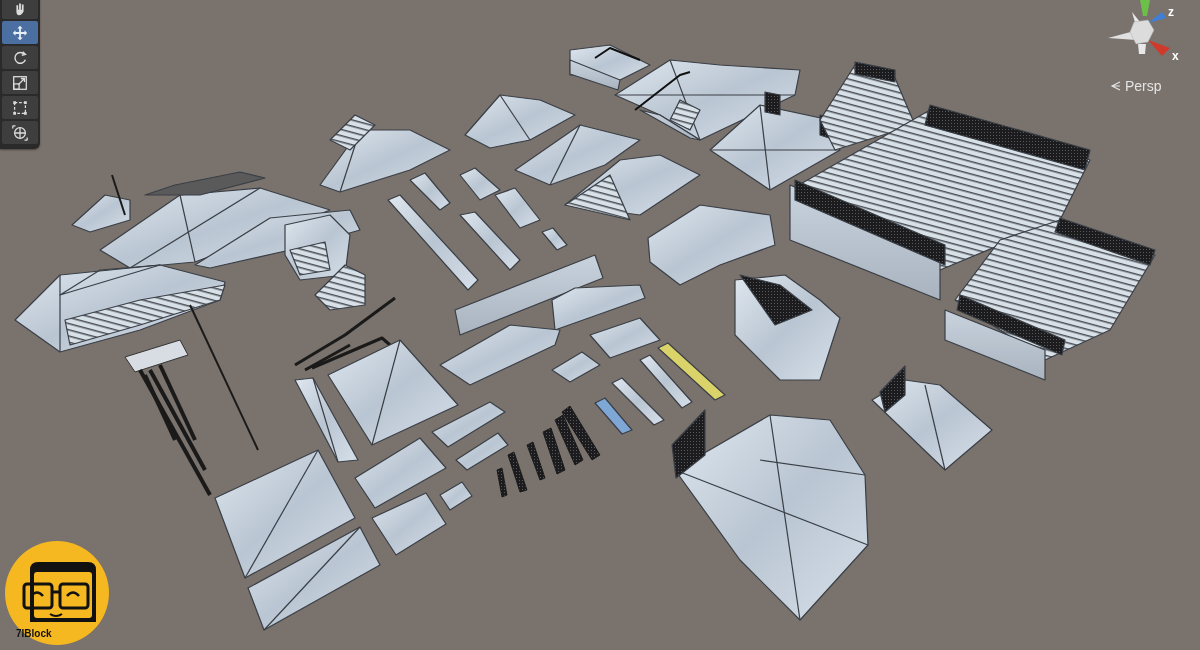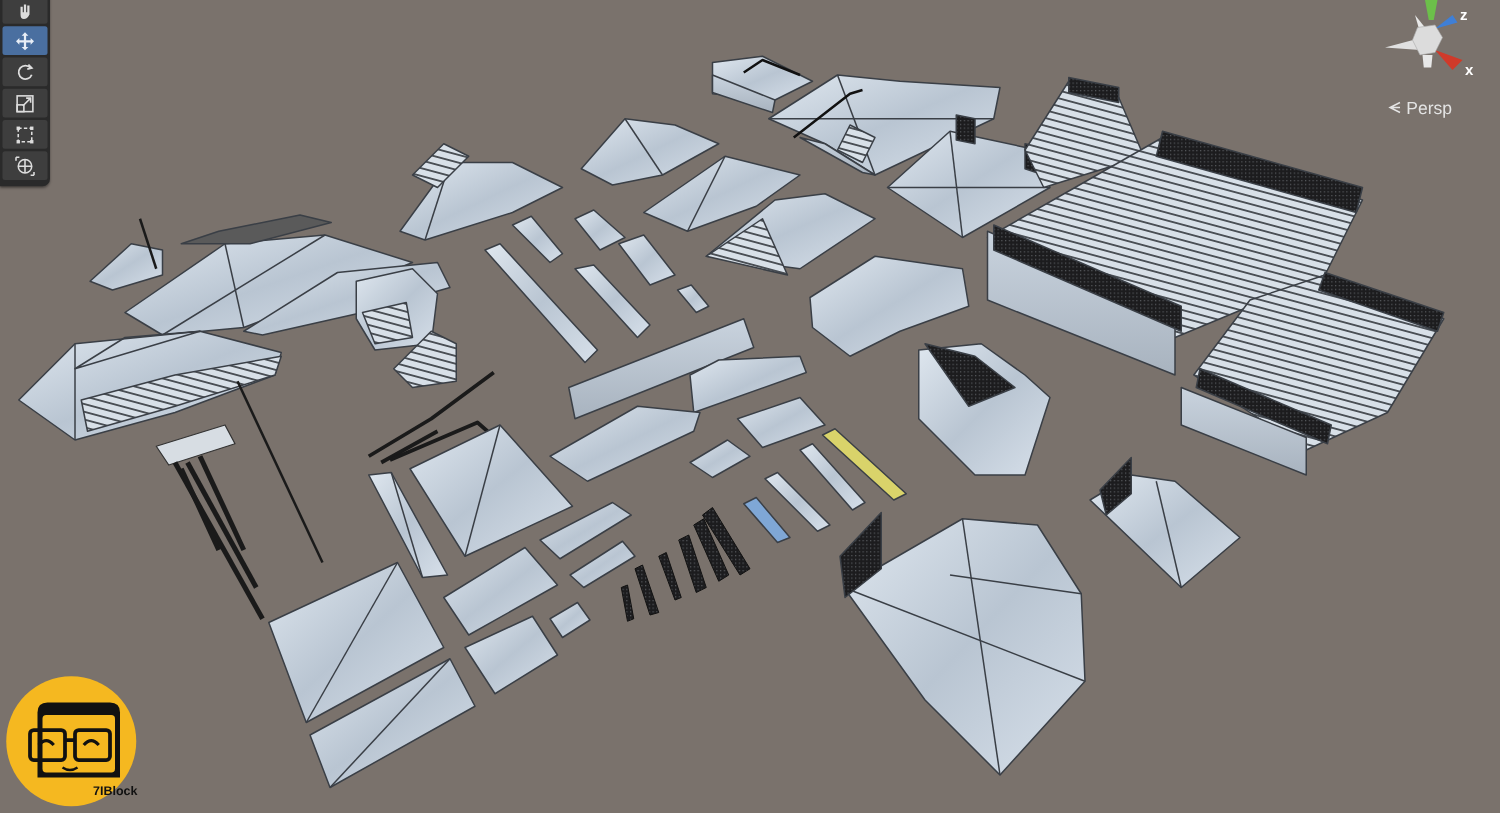--- a/index.html
+++ b/index.html
@@ -5,21 +5,21 @@
   html,body{margin:0;padding:0;}
   body{width:1200px;height:650px;overflow:hidden;background:#7a726c;font-family:"Liberation Sans",sans-serif;position:relative;}
   .scene{position:absolute;left:0;top:0;width:1200px;height:650px;}
   .toolbar{position:absolute;left:0;top:-6px;width:40px;background:#2a2a2a;border-radius:0 0 6px 0;padding:2px 2px 3px 2px;box-sizing:border-box;box-shadow:0 1px 2px rgba(0,0,0,.4);}
   .tool{width:36px;height:23px;margin-bottom:2px;background:#3e3e3e;border-radius:2px;display:flex;align-items:center;justify-content:center;}
   .tool.active{background:#4a6fa0;}
   .tool svg{width:18px;height:18px;}
   .gizmo{position:absolute;left:1100px;top:0;width:90px;height:70px;}
   .persp{position:absolute;left:1110px;top:78px;color:#e4e4e4;font-size:14px;display:flex;align-items:center;gap:3px;}
   .logo{position:absolute;left:4px;top:540px;width:106px;height:106px;}
-  .logo-label{position:absolute;left:0;top:88px;width:106px;text-align:right;font-size:10px;font-weight:bold;color:#111;font-family:"Liberation Sans",sans-serif;}
+  .logo-label{position:absolute;left:12px;top:88px;width:106px;text-align:left;font-size:10px;font-weight:bold;color:#111;font-family:"Liberation Sans",sans-serif;}
 </style>
 </head>
 <body>
 
 <div class="scene">
   <svg width="1200" height="650" viewBox="0 0 1200 650">
     <defs>
       <linearGradient id="conc" x1="0" y1="0" x2="1" y2="1">
         <stop offset="0" stop-color="#dfe7ef"></stop>
         <stop offset="0.5" stop-color="#b9c5d2"></stop>

